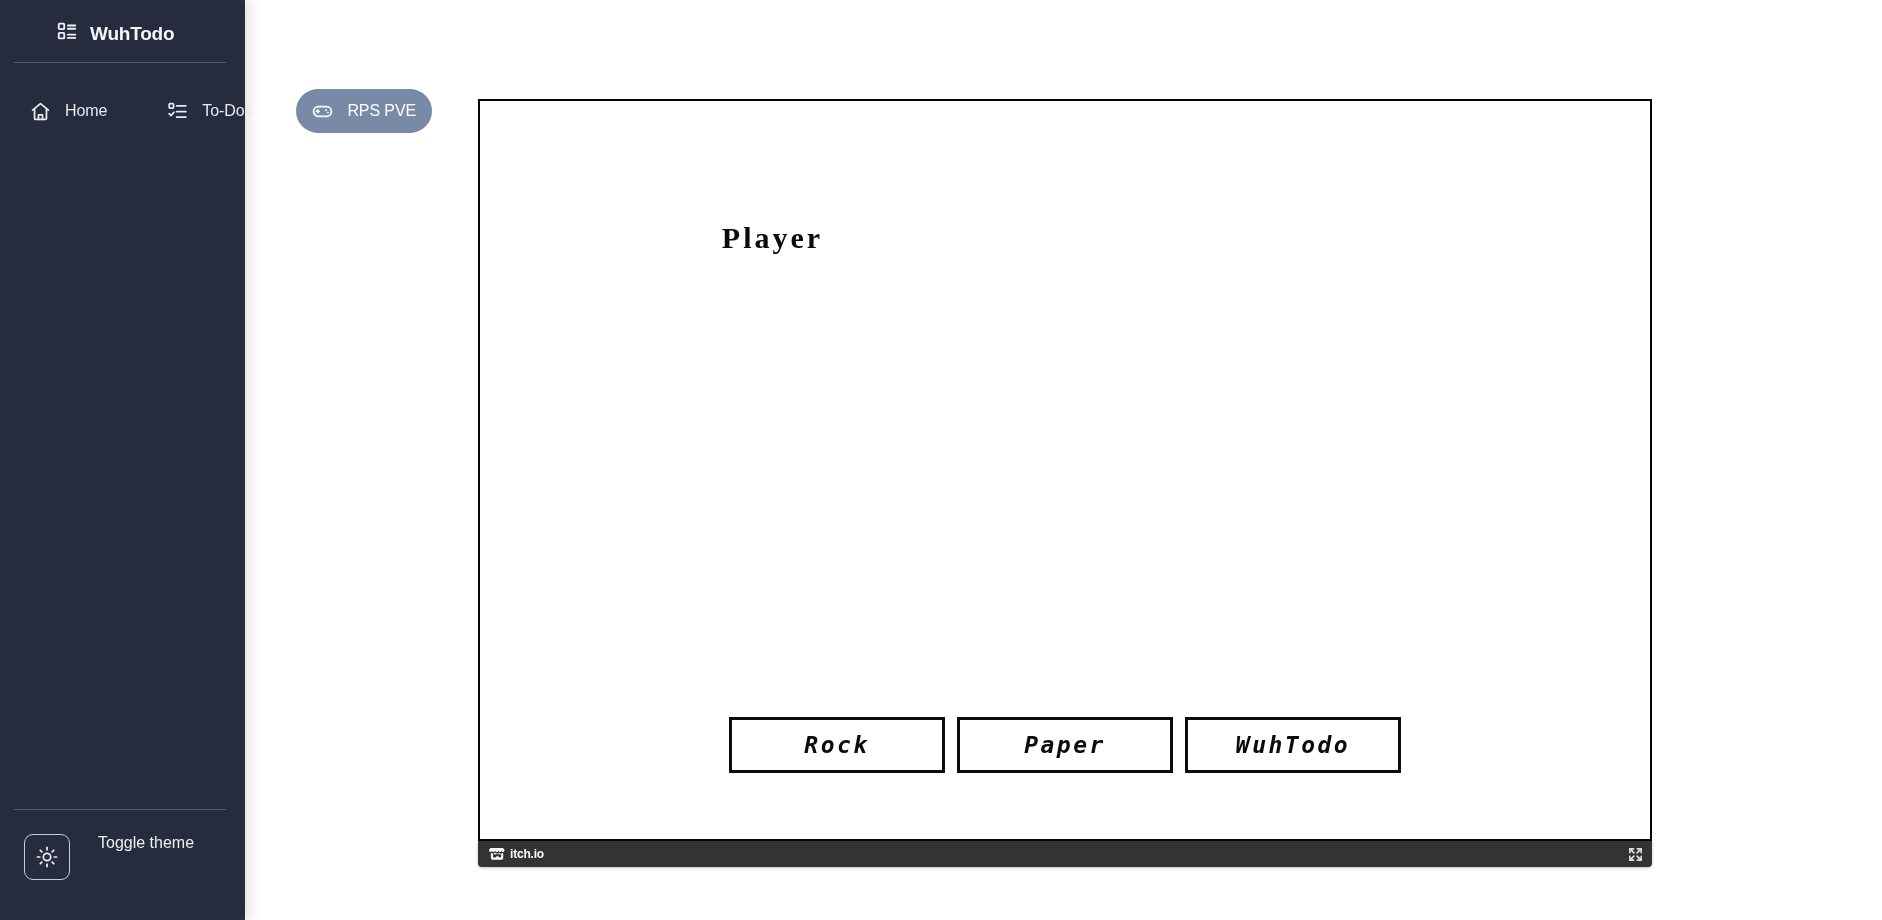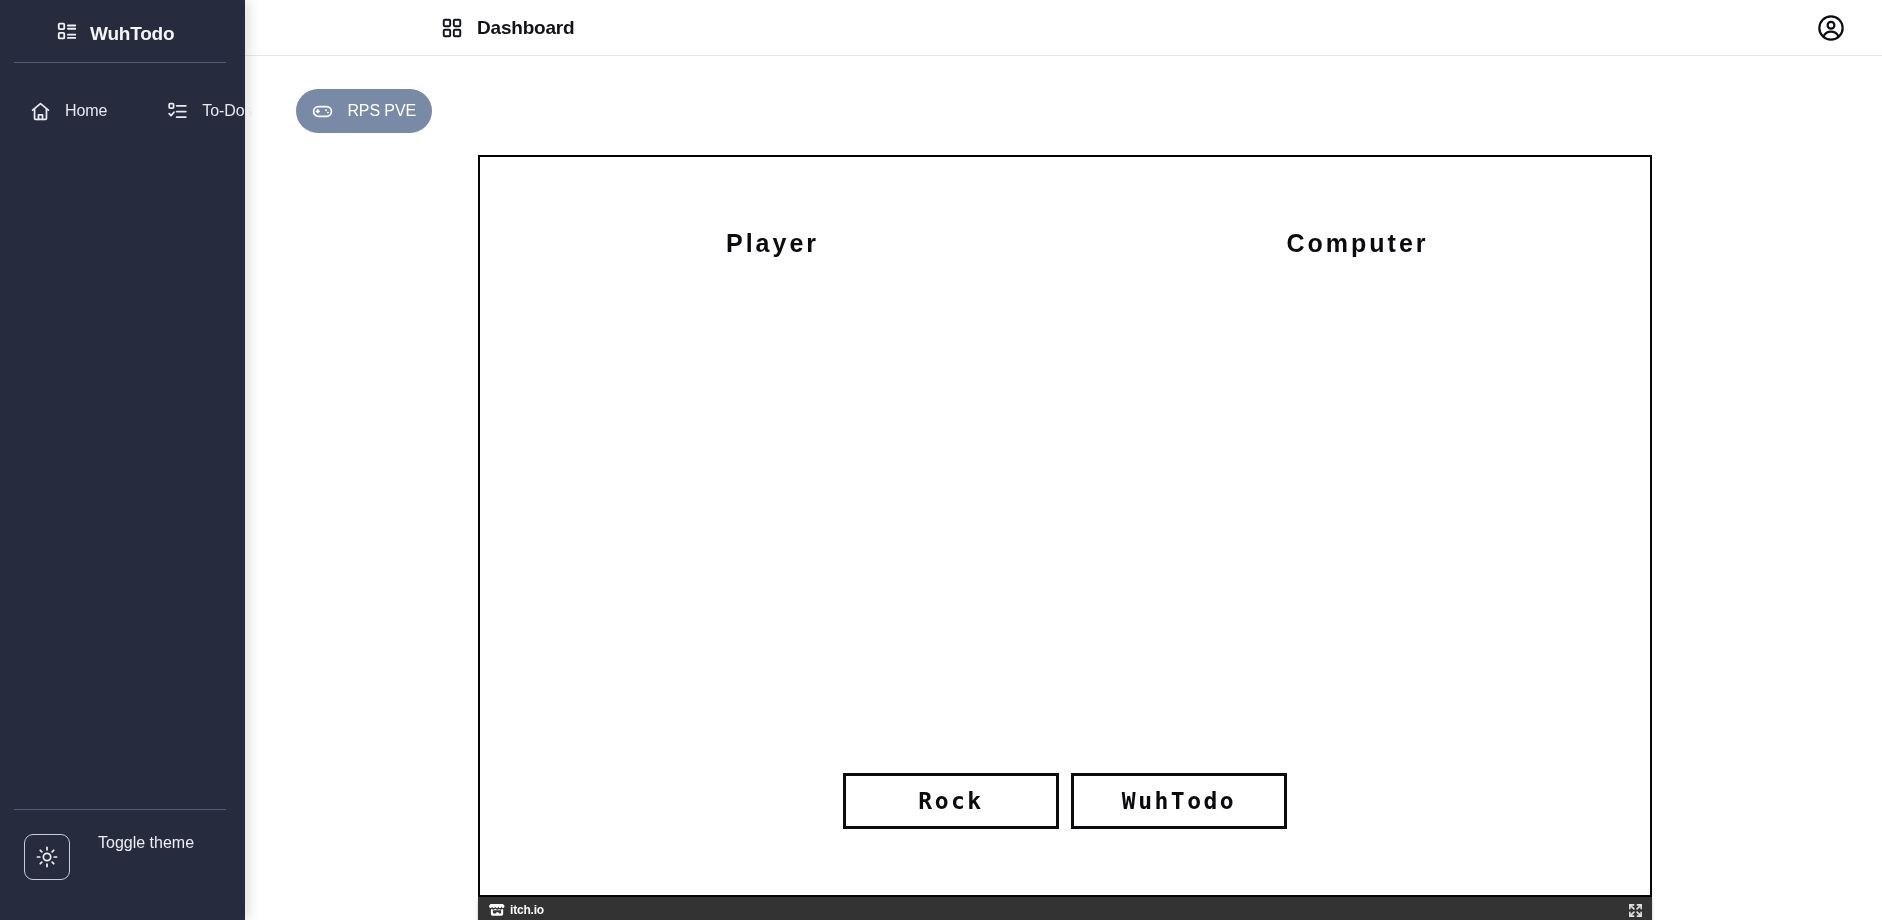--- a/index.html
+++ b/index.html
@@ -201,46 +201,48 @@
     left: 0; right: 0;
     top: 72px;
     display: flex;
   }
   .player-col {
     width: 50%;
     display: flex;
     justify-content: center;
   }
   .player-name {
-    font-family: Liberation Sans, sans-serif;
-    font-size: 25px;
+    font-family: Liberation Serif, serif;
+    font-size: 30px;
     font-weight: 700;
     letter-spacing: 3px;
     color: #0a0a0f;
     white-space: nowrap;
+    margin-top: 48px;
   }
 
   .choices-row {
     position: absolute;
     left: 0; right: 0;
     bottom: 66px;
     display: flex;
     justify-content: center;
     gap: 12px;
   }
   .choice-btn {
     min-width: 216px;
     height: 56px;
     background: #ffffff;
     border: 3px solid #0b0b0f;
     display: flex;
     align-items: center;
     justify-content: center;
     cursor: pointer;
     padding: 0 24px;
+    font-style: italic;
   }
   .choice-label {
     font-family: "DejaVu Sans Mono", "Liberation Mono", monospace;
     font-size: 23px;
     font-weight: 700;
     letter-spacing: 2.5px;
     color: #0a0a0f;
     white-space: nowrap;
   }
 
@@ -364,64 +366,39 @@
           </svg>
         </span>
       </button>
       <span class="theme-label">Toggle theme</span>
     </div>
 
   </aside>
 
   <div class="main">
 
-    <header class="topbar">
-      <div class="topbar-title-group">
-        <span class="topbar-icon">
-          <svg viewBox="0 0 24 24" fill="none" stroke="#111318" stroke-width="2.1" stroke-linecap="round" stroke-linejoin="round">
-            <rect x="3" y="3" width="7" height="7" rx="1.2"></rect>
-            <rect x="14" y="3" width="7" height="7" rx="1.2"></rect>
-            <rect x="3" y="14" width="7" height="7" rx="1.2"></rect>
-            <rect x="14" y="14" width="7" height="7" rx="1.2"></rect>
-          </svg>
-        </span>
-        <span class="topbar-title">Dashboard</span>
-      </div>
-
-      <div class="topbar-spacer"></div>
-
-      <button class="account-btn">
-        <span>
-          <svg viewBox="0 0 24 24" fill="none" stroke="#0c0d11" stroke-width="1.9" stroke-linecap="round" stroke-linejoin="round">
-            <circle cx="12" cy="12" r="10"></circle>
-            <circle cx="12" cy="9.6" r="2.9"></circle>
-            <path d="M5.6 19.2a7.1 7.1 0 0 1 12.8 0"></path>
-          </svg>
-        </span>
-      </button>
-    </header>
 
     <div class="content">
 
       <div class="game-wrap">
 
         <div class="game-frame">
 
           <div class="players-row">
             <div class="player-col">
               <span class="player-name">Player</span>
             </div>
-            <div class="player-col">
-              <span class="player-name">Computer</span>
-            </div>
           </div>
 
           <div class="choices-row">
             <button class="choice-btn">
               <span class="choice-label">Rock</span>
+            </button>
+            <button class="choice-btn">
+              <span class="choice-label">Paper</span>
             </button>
             <button class="choice-btn">
               <span class="choice-label">WuhTodo</span>
             </button>
           </div>
 
         </div>
 
         <div class="itch-bar">
           <div class="itch-left">

